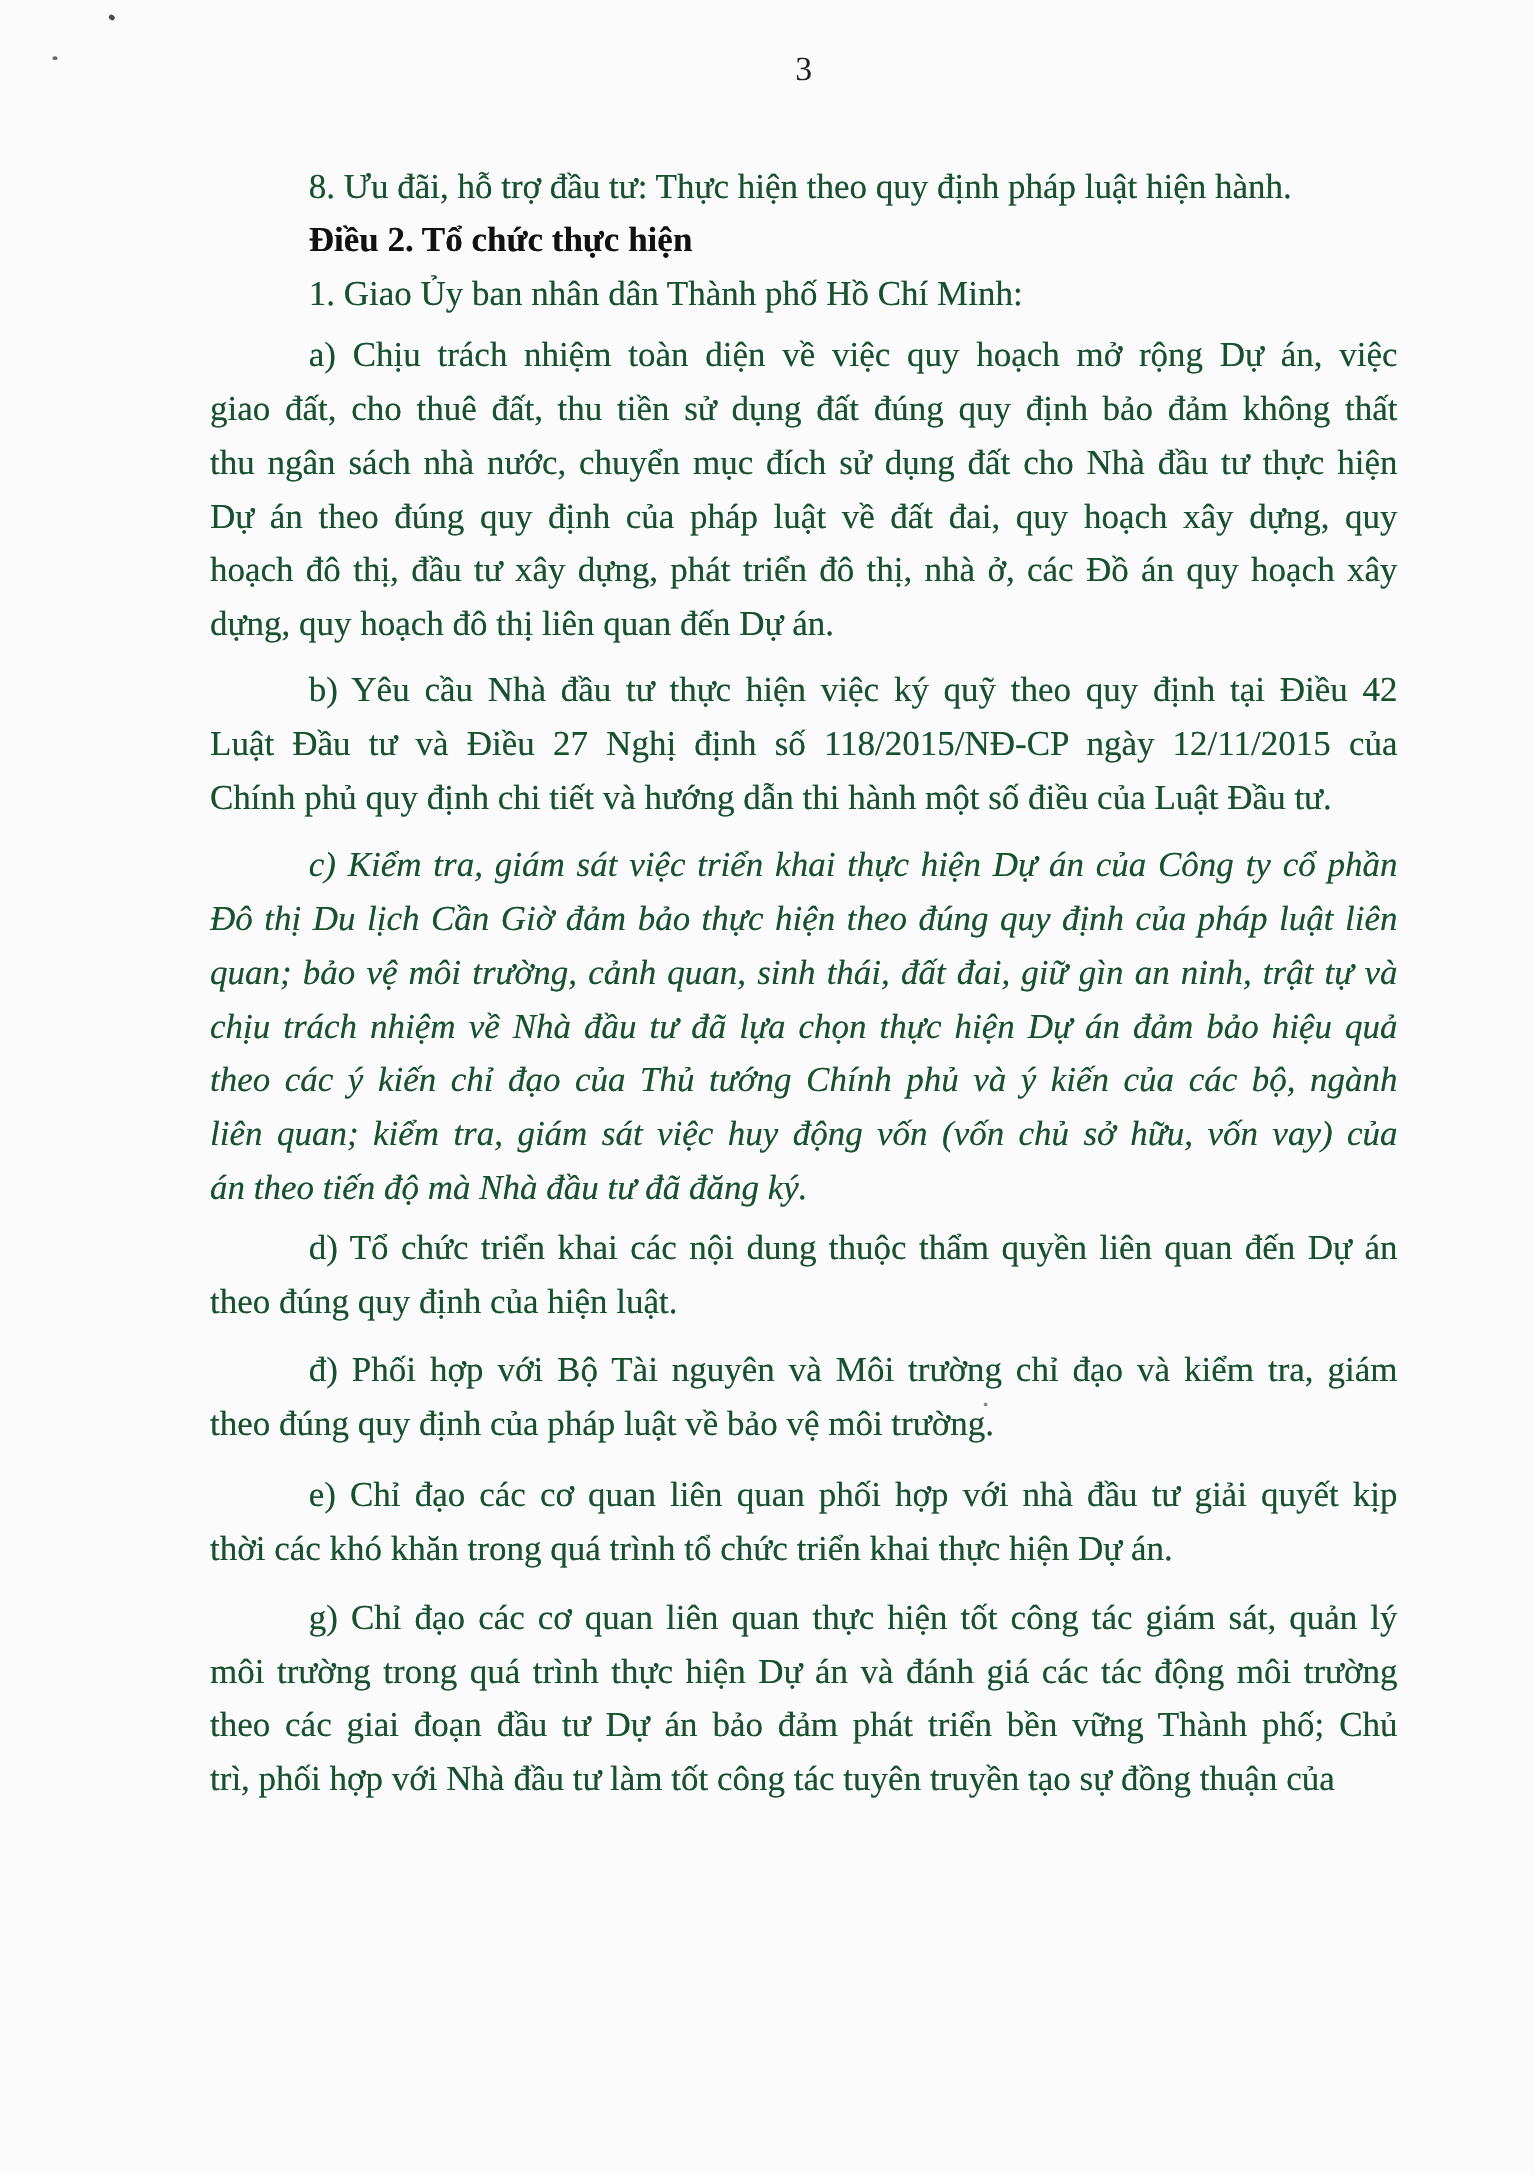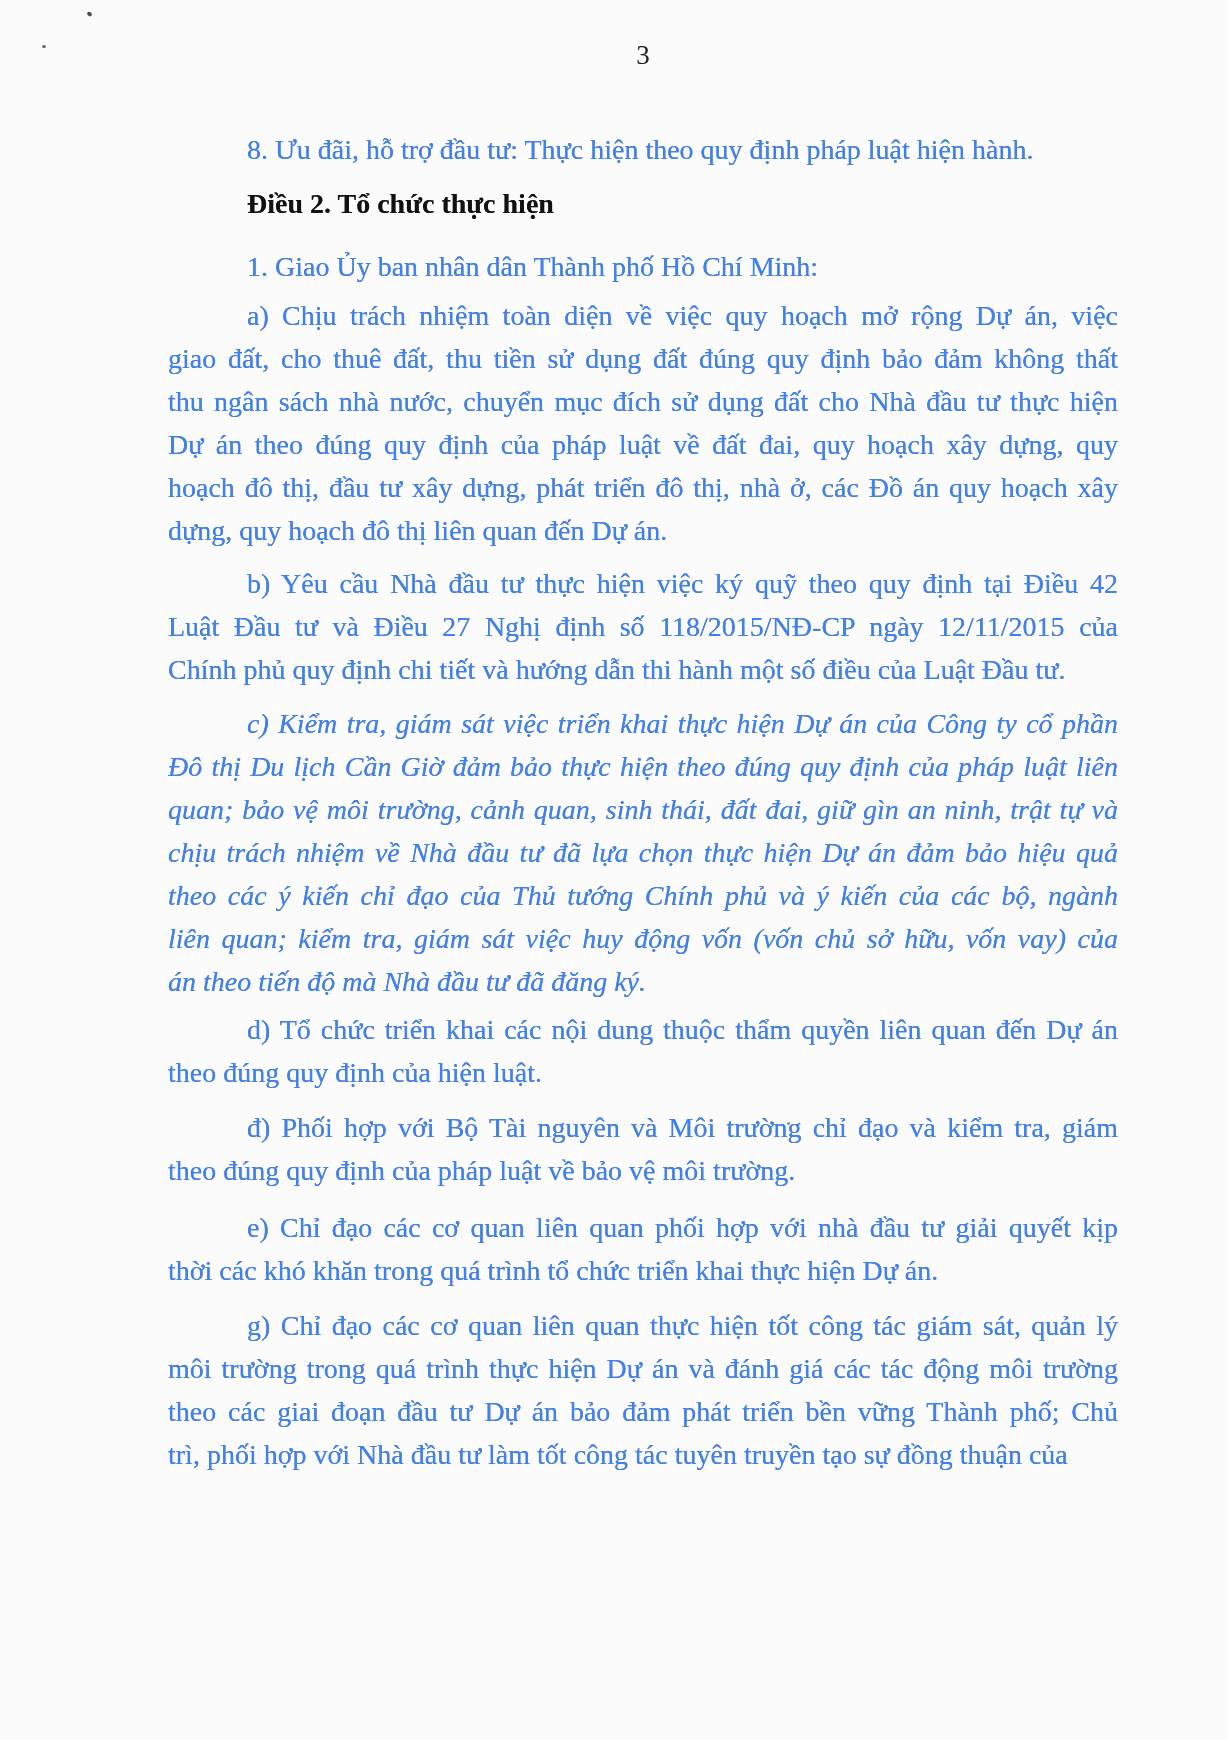--- a/index.html
+++ b/index.html
@@ -26,28 +26,28 @@
   }
   .content {
     position: absolute;
     top: 112px;
     left: 168px;
     width: 950px;
   }
   .para {
     font-size: 28px;
     line-height: 43px;
-    color: #3b82f6;
+    color: #14532d;
     text-shadow: 0 0 0.5px rgba(20,20,20,0.55);
   }
   .para.heading { font-weight: bold; color: #111; }
   
   .para:nth-child(1)  { margin-top: 16px; }
-  .para:nth-child(2)  { margin-top: 11px; }
-  .para:nth-child(3)  { margin-top: 20px; }
+  .para:nth-child(2)  { }
+  .para:nth-child(3)  { }
   .para:nth-child(4)  { margin-top: 6px; }
   .para:nth-child(5)  { margin-top: 10px; }
   .para:nth-child(6)  { margin-top: 11px; font-style: italic; }
   .para:nth-child(7)  { margin-top: 5px;  }
   .para:nth-child(8)  { margin-top: 12px; }
   .para:nth-child(9)  { margin-top: 14px; }
   .para:nth-child(10) { margin-top: 12px; }
   .line {
     text-align: justify;
     text-align-last: justify;

